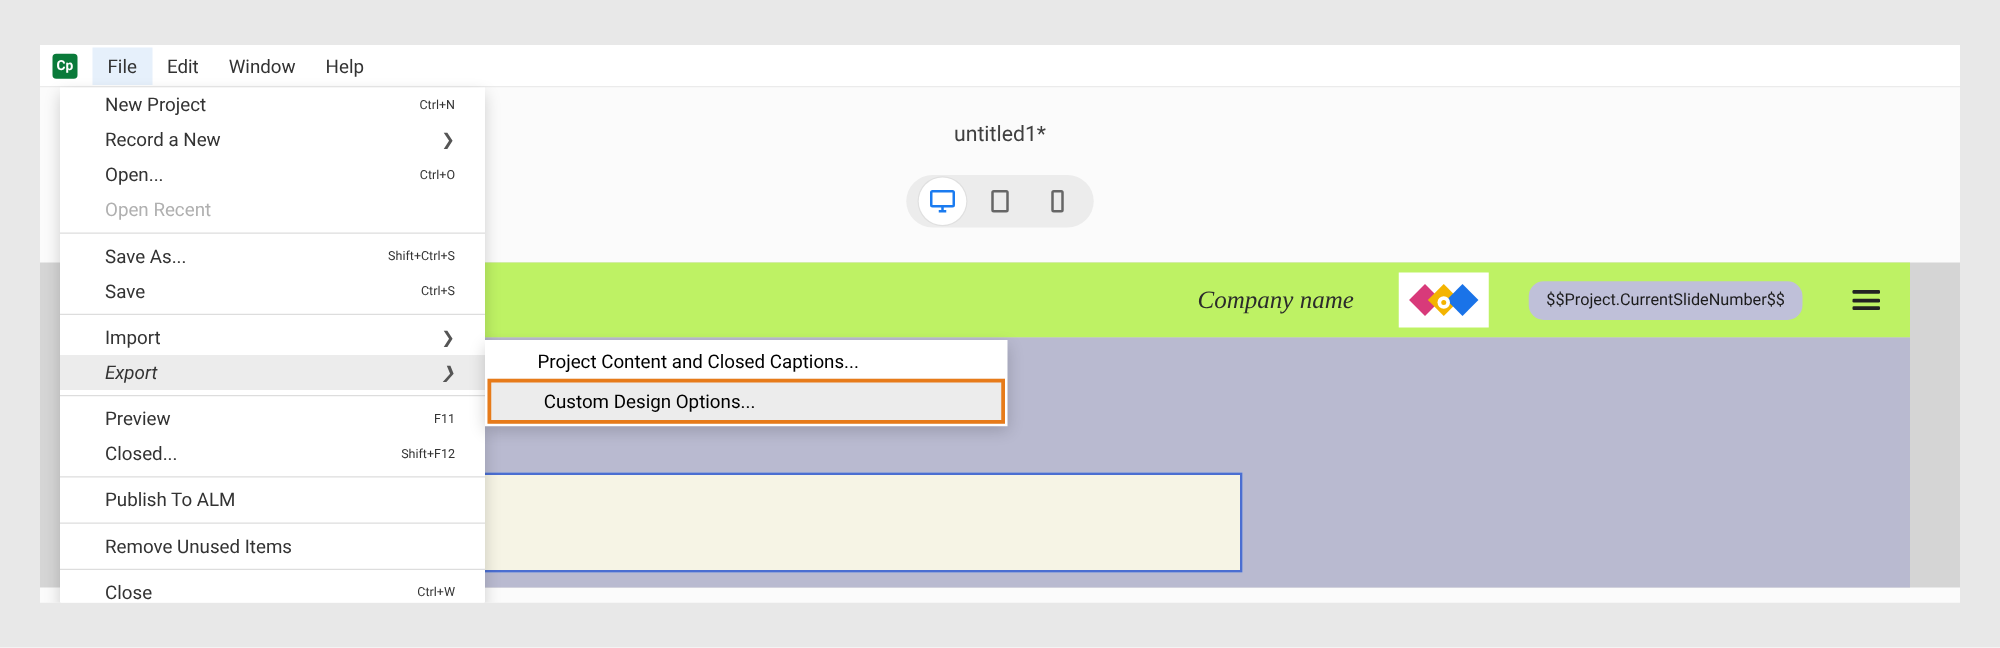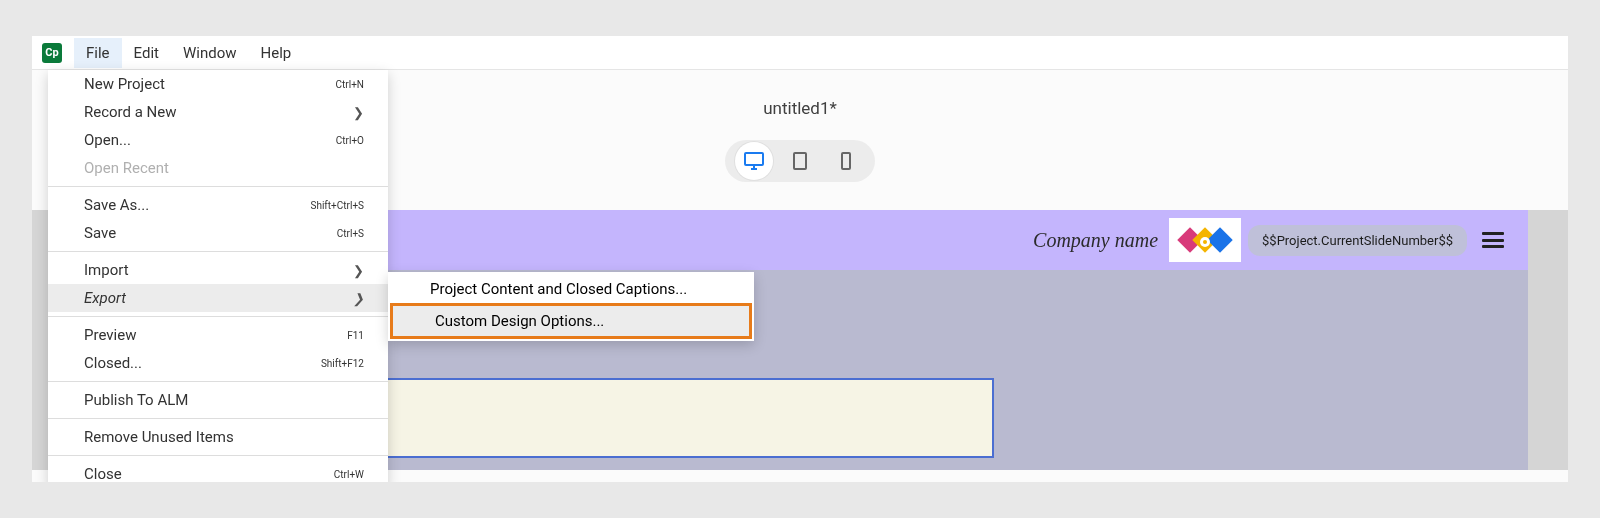--- a/index.html
+++ b/index.html
@@ -75,27 +75,27 @@
     background: #fff;
     box-shadow: 0 0 0 1px rgba(0,0,0,0.05);
   }
   .canvas-region {
     margin-top: 28px;
     background: #d5d5d5;
     padding: 0 40px 0 40px;
     height: 260px;
   }
   .slide-header {
-    background: #c4b5fd;
+    background: #bef264;
     height: 60px;
     display: flex;
     align-items: center;
     justify-content: flex-end;
     padding: 0 24px;
-    gap: 7px;
+    gap: 32px;
     position: relative;
   }
   .company-name {
     font-family: Georgia, 'Times New Roman', serif;
     font-size: 20px;
     color: #2b2b2b;
     font-style: italic;
     margin-right: 4px;
   }
   .logo-box {
@@ -148,21 +148,21 @@
   .dd-item.disabled { color: #b0b0b0; }
   .dd-item.hover { background: #ececec; font-style: italic; }
   .dd-sep {
     border-top: 1px solid #ddd;
     margin: 4px 0;
   }
   .dd-shortcut { color: #333; font-size: 10px; }
   .submenu {
     position: absolute;
     left: 356px; top: 236px;
-    width: 366px;
+    width: 418px;
     background: #fff;
     box-shadow: 0 4px 12px rgba(0,0,0,0.18);
     font-size: 15px;
     padding: 2px 0;
   }
   .sub-item {
     padding: 6px 20px 6px 42px;
     cursor: default;
   }
   .sub-item.highlight {

